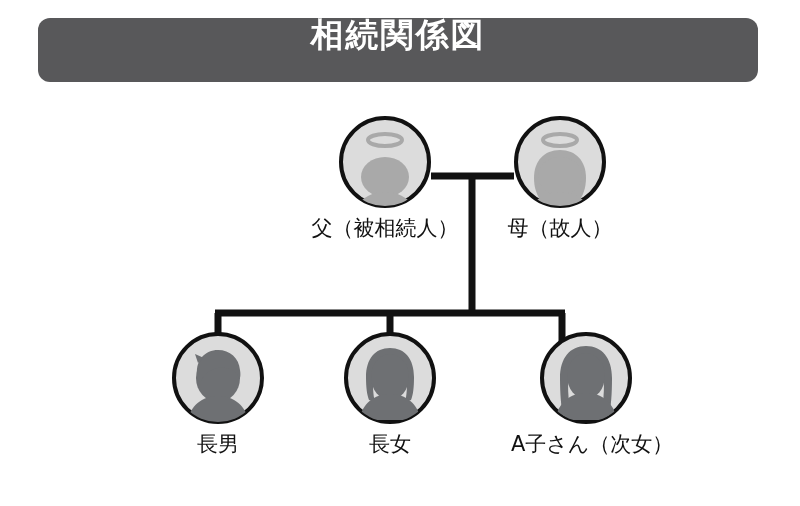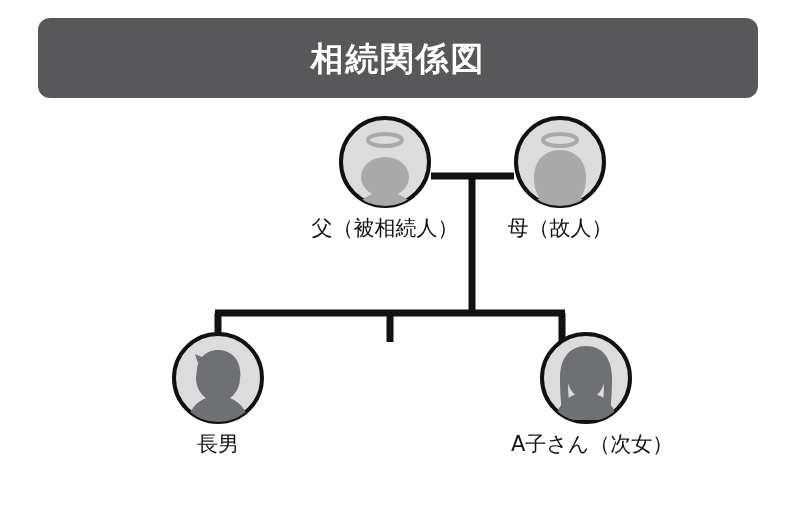--- a/index.html
+++ b/index.html
@@ -15,25 +15,25 @@
     font-family: "DejaVu Sans", "Liberation Sans", sans-serif;
     color: #111111;
   }
 
   
   #title-banner {
     position: absolute;
     left: 38px;
     top: 18px;
     width: 720px;
-    height: 80px;
+    height: 64px;
     background: #58585a;
     border-radius: 12px;
     display: flex;
-    align-items: center;
+    align-items: flex-start;
     justify-content: center;
   }
   #title-text {
     color: #ffffff;
     font-size: 33px;
     font-weight: bold;
     letter-spacing: 2px;
     line-height: 1;
   }
 
@@ -160,20 +160,36 @@
           <ellipse cx="48" cy="48" rx="22" ry="24"></ellipse>
           <path d="M27 44c-1-14 8-24 21-24 12 0 21 8 22 20 1 6 0 9-1 9-1-6-6-10-14-11-9-1-15 2-19 6-3 3-5 6-6 11-1 2-3-4-3-11z"></path>
           <path d="M28 33l-3-9 9 4z"></path>
           <path d="M48 66c-16 0-28 10-31 26h62c-3-16-15-26-31-26z"></path>
         </g>
       </svg>
     </div>
     <div class="person-label">長男</div>
   </div>
 
+  <div class="person" id="person-dau1">
+    <div class="avatar">
+      <svg viewBox="0 0 96 96">
+        <circle cx="48" cy="48" r="44" fill="#dcdcdc" stroke="#111111" stroke-width="4"></circle>
+        <clipPath id="clip-d1">
+            <circle cx="48" cy="48" r="44"></circle>
+          </clipPath>
+        <g clip-path="url(#clip-d1)" fill="#6e7073">
+          <path d="M48 18c-15 0-24 11-24 29 0 11 1 18 3 23l6 2c-2-7-2-16-2-22 0-12 7-19 17-19s17 7 17 19c0 6 0 15-2 22l6-2c2-5 3-12 3-23 0-18-9-29-24-29z"></path>
+          <ellipse cx="48" cy="47" rx="19" ry="23"></ellipse>
+          <path d="M48 64c-16 0-28 10-31 26h62c-3-16-15-26-31-26z"></path>
+        </g>
+      </svg>
+    </div>
+    <div class="person-label">長女</div>
+  </div>
 
   <div class="person" id="person-dau2">
     <div class="avatar">
       <svg viewBox="0 0 96 96">
         <circle cx="48" cy="48" r="44" fill="#dcdcdc" stroke="#111111" stroke-width="4"></circle>
         <clipPath id="clip-d2">
             <circle cx="48" cy="48" r="44"></circle>
           </clipPath>
         <g clip-path="url(#clip-d2)" fill="#6e7073">
           <path d="M48 16c-16 0-26 12-26 32 0 16 1 28 3 38l8 2c-2-11-3-24-3-36 0-14 7-22 18-22s18 8 18 22c0 12-1 25-3 36l8-2c2-10 3-22 3-38 0-20-10-32-26-32z"></path>

